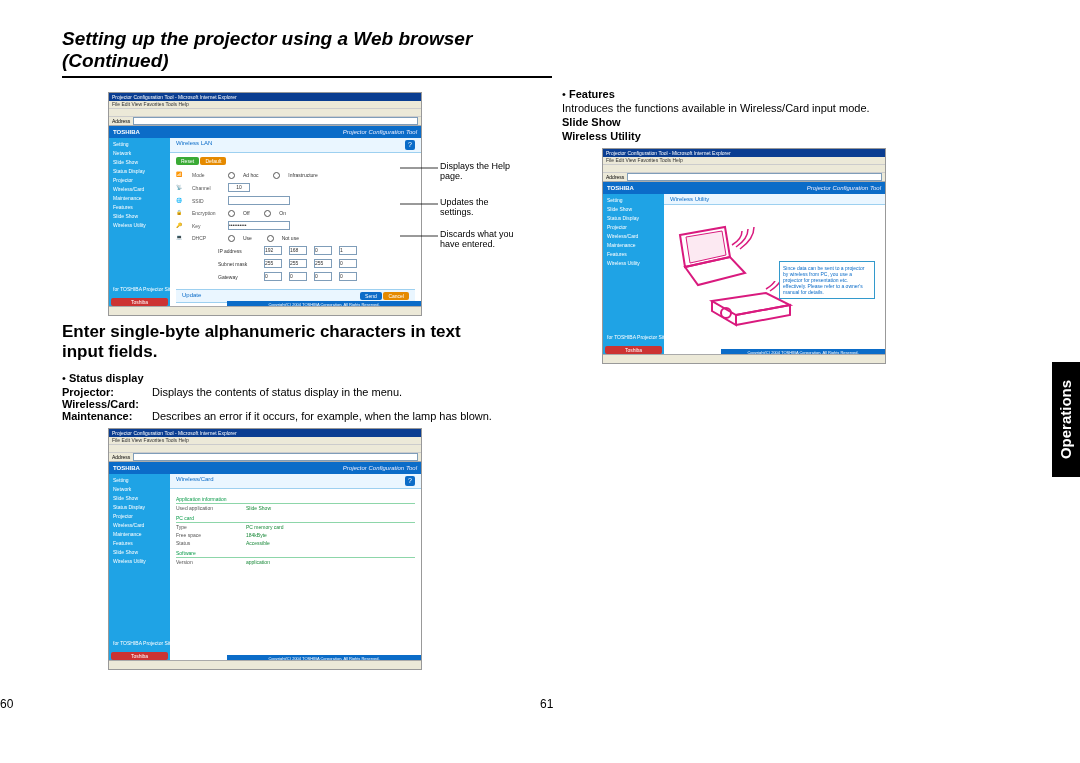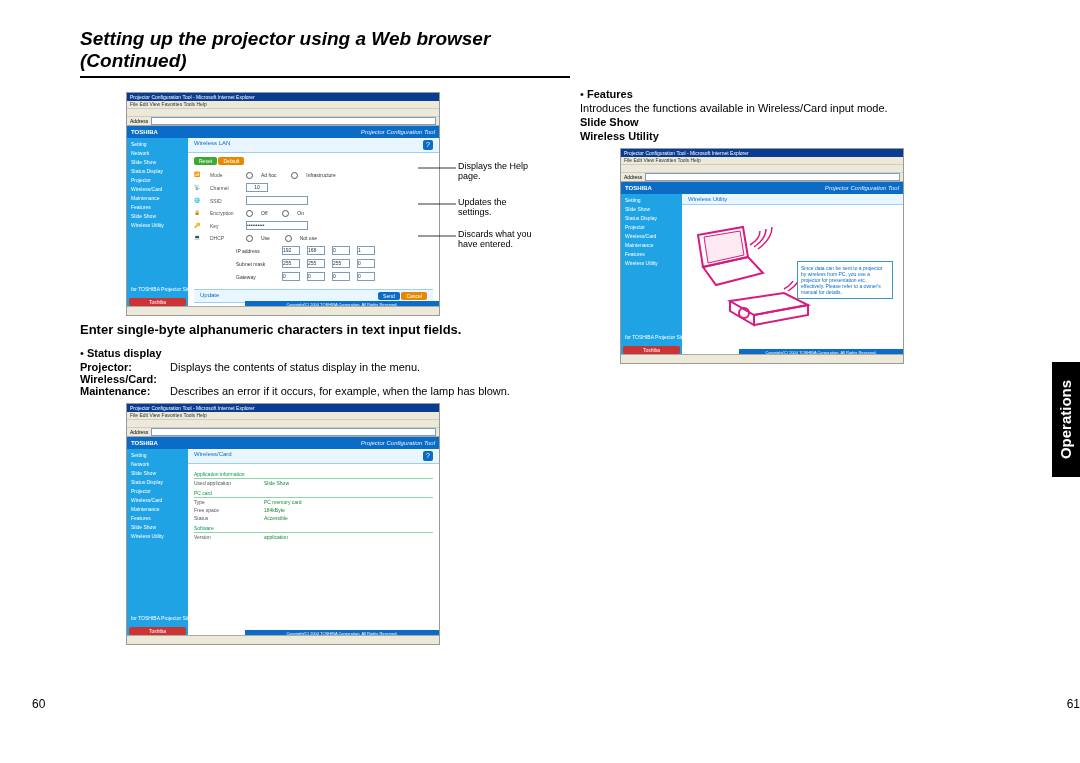--- a/index.html
+++ b/index.html
@@ -7,25 +7,24 @@
     margin: 0;
     padding: 0;
     background: #fff;
     width: 1080px;
     height: 763px;
     position: relative;
     font-size: 12px;
     color: #000;
   }
   .page {
-    padding: 28px 20px 0 48px;
+    padding: 28px 20px 0 62px;
     position: relative;
     height: 735px;
     box-sizing: border-box;
-    margin-left: 32px;
   }
   .heading {
     font-size: 19px;
     font-weight: bold;
     font-style: italic;
     border-bottom: 2px solid #000;
     padding-bottom: 4px;
     margin-bottom: 8px;
     width: 490px;
   }
@@ -187,21 +186,21 @@
     left:57px; right:0;
   }
   .callouts {
     position: absolute;
     font-size: 9px;
     color: #000;
     line-height: 1.1;
   }
   .note-bold {
     font-weight: bold;
-    font-size: 13px;
+    font-size: 17px;
     margin: 4px 0 10px 0;
   }
   .bullet-line {
     font-size: 11px;
     margin: 2px 0;
   }
   .bullet-line .dot::before {
     content: "• ";
   }
   .def-table {
@@ -230,21 +229,21 @@
     white-space: nowrap;
   }
   .page-numbers {
     position: absolute;
     bottom: 24px;
     left: 0; right: 0;
     display: flex;
     font-size: 12px;
   }
   .pn-left { width: 50%; text-align:left; }
-  .pn-right { width: 50%; text-align:right; }
+  .pn-right { width: 50%; text-align:left; }
 
   
   .info-block-title {
     color:#0b9b4a;
     border-bottom:1px solid #8dd6a9;
     padding:1px 0;
     margin-top:2px;
   }
   .info-row { display:flex; padding:1px 0;}
   .info-row .k{width:70px;color:#555;}

